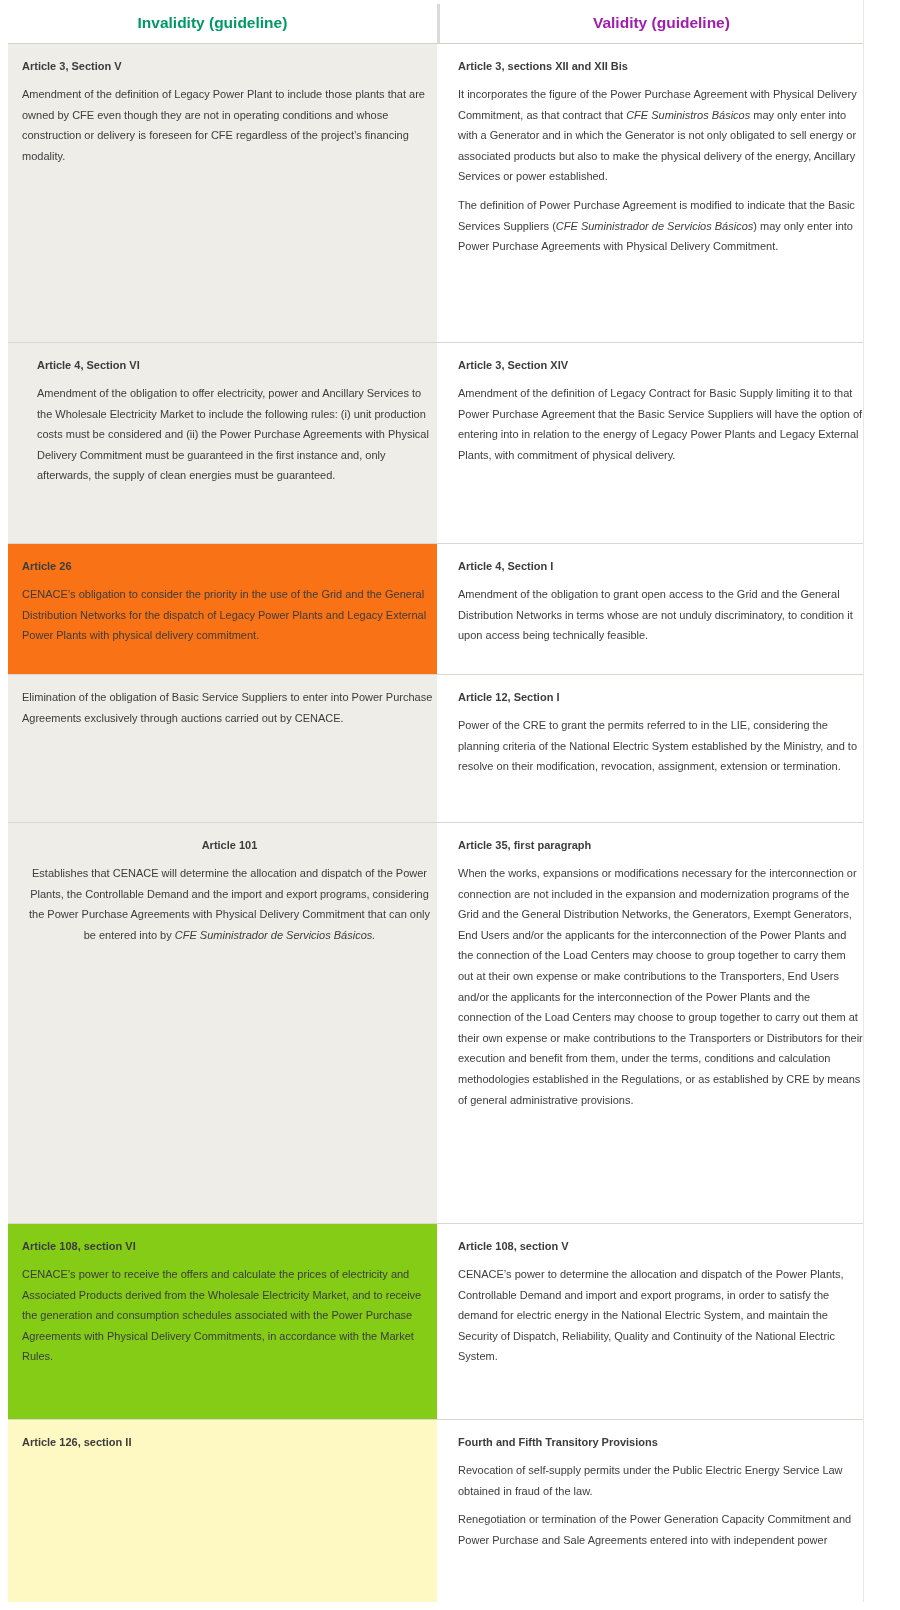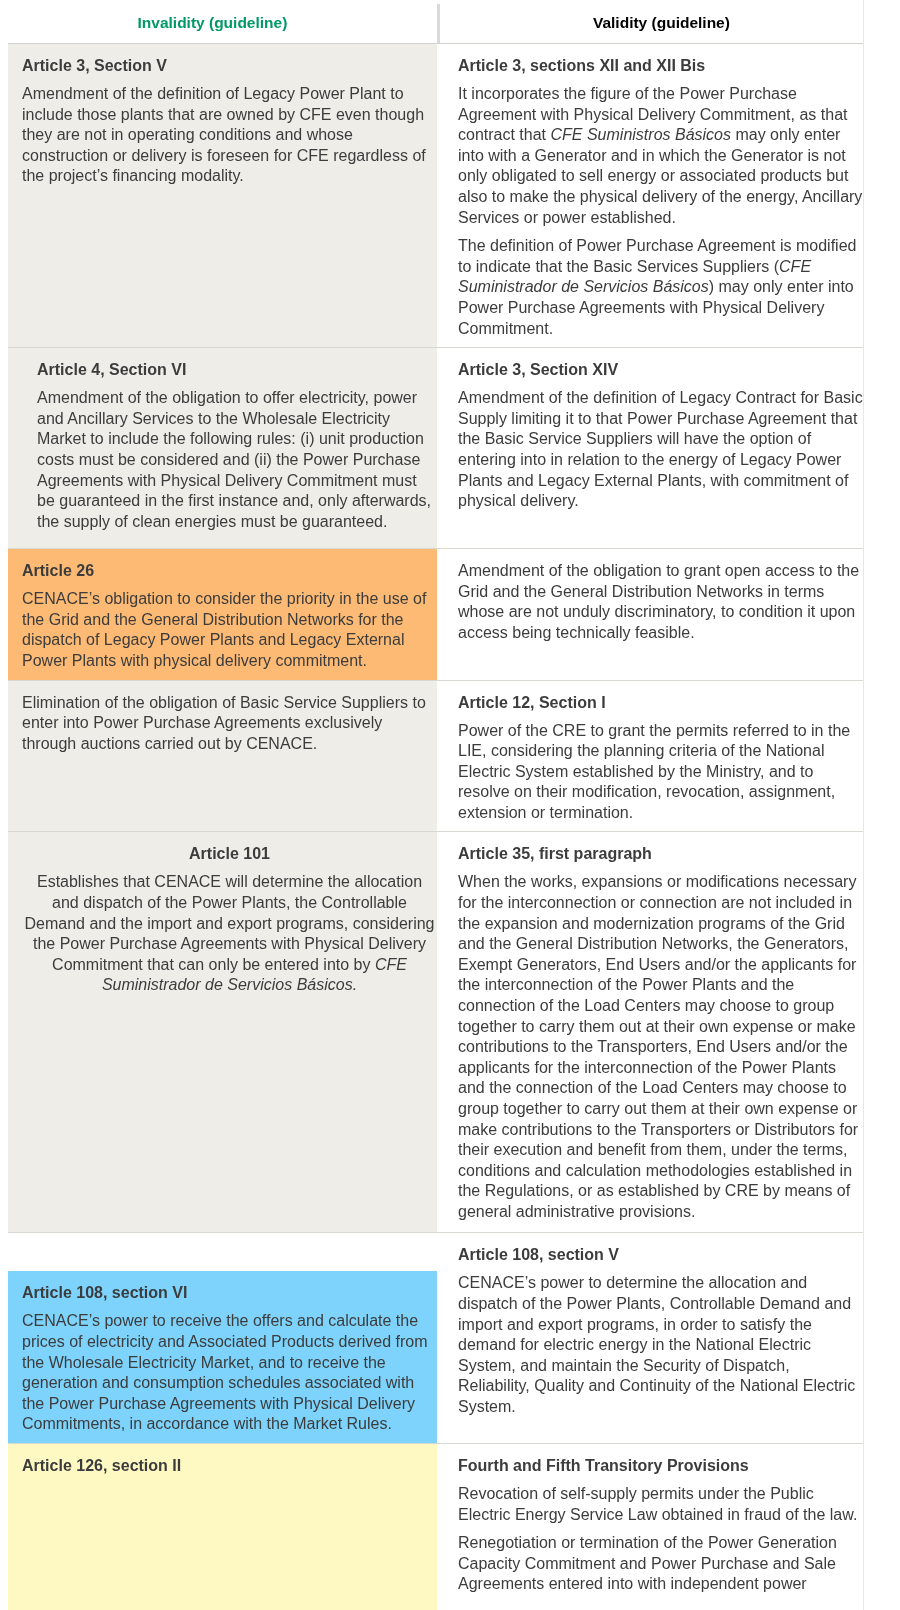--- a/index.html
+++ b/index.html
@@ -12,41 +12,41 @@
   }
   .table { margin-left: 8px; width: 855px; border-right: 1px solid #e7e7e3; }
   .flexrow { display: flex; }
   .hrow { height: 43px; border-bottom: 1px solid #d2d2cc; gap: 20px; }
   .hcell { box-sizing: border-box; font-size: 15.5px; font-weight: bold; text-align: center; padding-top: 14px; }
   .hcell.l { width: 429px; }
   .hcell.r { width: 423px; }
   .gap { flex: 0 0 3px; width: 3px; }
   .hgap { background: #dadada; margin-top: 4px; }
   .row + .row { border-top: 1px solid #d8d8d2; }
-  .cell { box-sizing: border-box; font-size: 16px; line-height: 20.6px; }
+  .cell { box-sizing: border-box; font-size: 11px; line-height: 20.6px; }
   .cell.l { width: 429px; padding: 12px 0 0 14px; }
   .cell.r { width: 423px; padding: 12px 0 0 18px; }
   .cell .h { font-weight: bold; line-height: 20px; margin: 0 0 8px 0; }
   .cell p { margin: 0 0 8px 0; }
   #rows .row:nth-child(1) { min-height: 298px; }
   #rows .row:nth-child(2) { min-height: 200px; }
   #rows .row:nth-child(3) { min-height: 130px; }
   #rows .row:nth-child(4) { min-height: 147px; }
   #rows .row:nth-child(5) { min-height: 400px; }
   #rows .row:nth-child(6) { min-height: 195px; }
   #rows .row:nth-child(7) { min-height: 182px; }
 </style>
 </head>
 <body>
 
 <div class="table">
   <div class="flexrow hrow">
     <div class="hcell l" style="color: rgb(0, 153, 102);">Invalidity (guideline)</div>
     <div class="gap hgap"></div>
-    <div class="hcell r" style="color: #000000;">Validity (guideline)</div>
+    <div class="hcell r" style="color: #a21caf;">Validity (guideline)</div>
   </div>
   <div id="rows">
       <div class="flexrow row">
         <div class="cell l" style="background: rgb(238, 237, 232);">
           <div class="h">Article 3, Section V</div>
           <p><span>Amendment of the definition of Legacy Power Plant to include those plants that are owned by CFE even though they are not in operating conditions and whose construction or delivery is foreseen for CFE regardless of the project’s financing modality.</span></p>
         </div>
         <div class="gap"></div>
         <div class="cell r">
           <div class="h">Article 3, sections XII and XII Bis</div>
@@ -59,26 +59,27 @@
           <div class="h">Article 4, Section VI</div>
           <p><span>Amendment of the obligation to offer electricity, power and Ancillary Services to the Wholesale Electricity Market to include the following rules: (i) unit production costs must be considered and (ii) the Power Purchase Agreements with Physical Delivery Commitment must be guaranteed in the first instance and, only afterwards, the supply of clean energies must be guaranteed.</span></p>
         </div>
         <div class="gap"></div>
         <div class="cell r">
           <div class="h">Article 3, Section XIV</div>
           <p><span>Amendment of the definition of Legacy Contract for Basic Supply limiting it to that Power Purchase Agreement that the Basic Service Suppliers will have the option of entering into in relation to the energy of Legacy Power Plants and Legacy External Plants, with commitment of physical delivery.</span></p>
         </div>
       </div>
       <div class="flexrow row">
-        <div class="cell l" style="background: #fdba74;">
+        <div class="cell l" style="background: #f97316;">
           <div class="h">Article 26</div>
           <p><span>CENACE’s obligation to consider the priority in the use of the Grid and the General Distribution Networks for the dispatch of Legacy Power Plants and Legacy External Power Plants with physical delivery commitment.</span></p>
         </div>
         <div class="gap"></div>
         <div class="cell r">
+          <div class="h">Article 4, Section I</div>
           <p><span>Amendment of the obligation to grant open access to the Grid and the General Distribution Networks in terms whose are not unduly discriminatory, to condition it upon access being technically feasible.</span></p>
         </div>
       </div>
       <div class="flexrow row">
         <div class="cell l" style="background: rgb(238, 237, 232);">
           <p><span>Elimination of the obligation of Basic Service Suppliers to enter into Power Purchase Agreements exclusively through auctions carried out by CENACE.</span></p>
         </div>
         <div class="gap"></div>
         <div class="cell r">
           <div class="h">Article 12, Section I</div>
@@ -90,21 +91,21 @@
           <div class="h">Article 101</div>
           <p><span>Establishes that CENACE will determine the allocation and dispatch of the Power Plants, the Controllable Demand and the import and export programs, considering the Power Purchase Agreements with Physical Delivery Commitment that can only be entered into by </span><em>CFE Suministrador de Servicios Básicos.</em></p>
         </div>
         <div class="gap"></div>
         <div class="cell r">
           <div class="h">Article 35, first paragraph</div>
           <p><span>When the works, expansions or modifications necessary for the interconnection or connection are not included in the expansion and modernization programs of the Grid and the General Distribution Networks, the Generators, Exempt Generators, End Users and/or the applicants for the interconnection of the Power Plants and the connection of the Load Centers may choose to group together to carry them out at their own expense or make contributions to the Transporters, End Users and/or the applicants for the interconnection of the Power Plants and the connection of the Load Centers may choose to group together to carry out them at their own expense or make contributions to the Transporters or Distributors for their execution and benefit from them, under the terms, conditions and calculation methodologies established in the Regulations, or as established by CRE by means of general administrative provisions.</span></p>
         </div>
       </div>
       <div class="flexrow row">
-        <div class="cell l" style="background: #7dd3fc; margin-top: 38px;">
+        <div class="cell l" style="background: #84cc16;">
           <div class="h">Article 108, section VI</div>
           <p><span>CENACE’s power to receive the offers and calculate the prices of electricity and Associated Products derived from the Wholesale Electricity Market, and to receive the generation and consumption schedules associated with the Power Purchase Agreements with Physical Delivery Commitments, in accordance with the Market Rules.</span></p>
         </div>
         <div class="gap"></div>
         <div class="cell r">
           <div class="h">Article 108, section V</div>
           <p><span>CENACE’s power to determine the allocation and dispatch of the Power Plants, Controllable Demand and import and export programs, in order to satisfy the demand for electric energy in the National Electric System, and maintain the Security of Dispatch, Reliability, Quality and Continuity of the National Electric System.</span></p>
         </div>
       </div>
       <div class="flexrow row">

